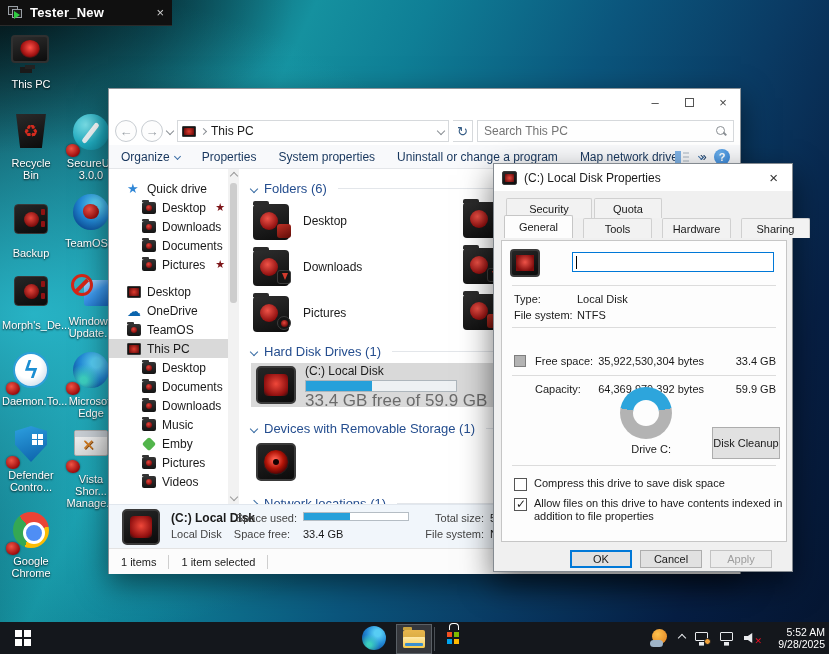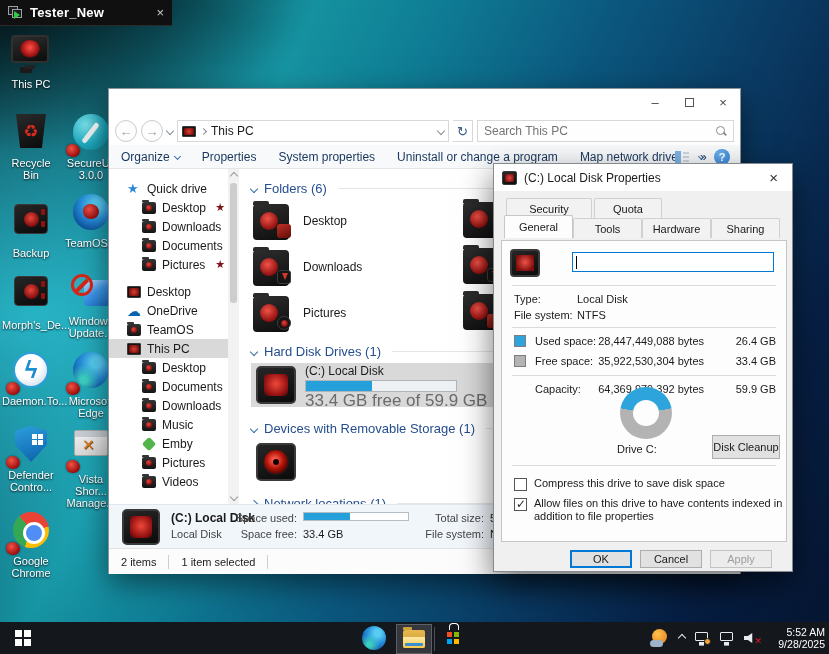--- a/index.html
+++ b/index.html
@@ -144,65 +144,65 @@
 .dvdico .dk{position:absolute;left:8px;top:7px;width:26px;height:26px;border-radius:50%;background:radial-gradient(circle at 45% 42%,#ff5d4d 8%,#b01407 45%,#560404 72%);border:1px solid #1f1f1f}
 .dvdico .dk::after{content:"";position:absolute;inset:9px;border-radius:50%;background:#130202}
 
 .details{height:44px;background:#f1f6fb;border-top:1px solid #e1e7ee;position:relative;font-size:11px}
 .dp-ico{position:absolute;left:12px;top:3px;width:40px;height:38px}
 .dp-name{position:absolute;left:62px;top:6px;font-size:12px;font-weight:bold;color:#1a1a1a}
 .dp-type{position:absolute;left:62px;top:23px;color:#444}
 .dp-l1{position:absolute;left:118px;top:7px;width:70px;text-align:right;color:#444}
 .dp-bar{position:absolute;left:194px;top:7px;width:106px;height:9px;border:1px solid #b5bdc4;background:#fff}
 .dp-bar i{display:block;height:100%;width:calc(var(--pct) * 1%);background:#26a0da}
-.dp-l2{position:absolute;left:118px;top:23px;width:70px;text-align:right;color:#444}
+.dp-l2{position:absolute;left:118px;top:23px;width:70px;text-align:center;color:#444}
 .dp-v2{position:absolute;left:194px;top:23px;color:#1a1a1a}
 .dp-r1{position:absolute;left:296px;top:7px;width:79px;text-align:right;color:#444}
 .dp-rv1{position:absolute;left:381px;top:7px;color:#1a1a1a}
 .dp-r2{position:absolute;left:296px;top:23px;width:79px;text-align:right;color:#444}
 .dp-rv2{position:absolute;left:381px;top:23px;color:#1a1a1a}
 
 .status{height:26px;border-top:1px solid #e3e3e3;background:#fcfcfc;display:flex;align-items:center;font-size:11px;color:#1a1a1a}
 .status .seg{padding:0 12px}
 .status .dv{width:1px;height:14px;background:#cfcfcf}
 
 #dlg{position:absolute;left:493px;top:163px;width:300px;height:409px;background:#f0f0f0;border:1px solid #848a90;box-shadow:0 12px 30px rgba(0,0,0,.55);z-index:20;font-size:11px}
 .dlg-tb{height:27px;background:#fff;display:flex;align-items:center;padding:0 8px;gap:7px}
 .dlg-ic{width:15px;height:14px;background:linear-gradient(160deg,#2a2a2a,#0d0d0d);border:1px solid #3a3a3a;border-radius:2px;position:relative}
 .dlg-ic::after{content:"";position:absolute;inset:2px;background:radial-gradient(circle,#e8463c,#5c0707)}
 .dlg-tb .t{font-size:12px;color:#1a1a1a}
 .dlg-tb .x{margin-left:auto;font-size:15px;color:#333;padding:0 6px}
 .tabs1{position:absolute;left:12px;top:34px;display:flex}
 .tabs2{position:absolute;left:10px;top:54px;display:flex}
 .tab{height:20px;padding:0 10px;border:1px solid #d0d0d0;border-bottom:none;background:#f2f2f2;display:flex;align-items:center;justify-content:center;color:#1a1a1a;white-space:nowrap}
 .tabs1 .tab{border-radius:2px 2px 0 0;margin-right:2px}
-.tabs2 .tab{border-radius:2px 2px 0 0;margin-right:0}
+.tabs2 .tab{border-radius:2px 2px 0 0;margin-right:10px}
 .tab.active{background:#fdfdfd;height:23px;margin-top:-3px;border-color:#c6c6c6;font-size:11px;z-index:2;position:relative}
 .tabs1 .w1{width:86px}.tabs1 .w2{width:118px}.tabs1 .w3{width:68px}
 .tabs2 .w{width:69px}
 .page{position:absolute;left:7px;top:76px;width:286px;height:302px;background:#fdfdfd;border:1px solid #c6c6c6}
 .vol-ic{position:absolute;left:8px;top:8px;width:30px;height:28px;background:linear-gradient(160deg,#262626,#0b0b0b);border:2px solid #3a3a3a;border-radius:4px}
 .vol-ic::after{content:"";position:absolute;inset:4px;background:radial-gradient(circle at 50% 45%,#ef5348,#7e0c0c 75%)}
 .volbox{position:absolute;left:70px;top:11px;width:202px;height:20px;background:#fff;border:1px solid #0078d7}
 .volbox .caret{position:absolute;left:3px;top:3px;width:1px;height:13px;background:#000}
 .psep{position:absolute;left:10px;right:10px;border-top:1px solid #dcdcdc}
 .prow .lb{position:absolute;color:#1a1a1a}
 .frow{position:absolute;left:0;right:0;height:14px}
 .frow .sw{position:absolute;left:12px;top:0;width:12px;height:12px;border:1px solid #7e7e7e}
 .sw.used{background:#2da5dc}
 .sw.free{background:#b3b3b3}
 .frow .lab{position:absolute;left:33px;color:#1a1a1a}
 .frow .byt{position:absolute;left:70px;width:132px;text-align:right;color:#1a1a1a}
 .frow .gb{position:absolute;left:212px;width:62px;text-align:right;color:#1a1a1a}
 .donut{position:absolute;left:118px;top:146px;width:52px;height:52px;border-radius:50%;
  background:conic-gradient(from calc(360deg - (var(--pct) * 1.8deg)),#2da5dc 0 calc(var(--pct) * 3.6deg),#b3b3b3 calc(var(--pct) * 3.6deg) 360deg)}
 .donut::after{content:"";position:absolute;inset:13px;border-radius:50%;background:#fdfdfd}
-.dlabel{position:absolute;left:115px;top:202px;width:80px;text-align:left;color:#1a1a1a}
+.dlabel{position:absolute;left:89px;top:202px;width:80px;text-align:right;color:#1a1a1a}
 .btn{border:1px solid #adadad;background:#e1e1e1;color:#1a1a1a;display:flex;align-items:center;justify-content:center;font-size:11px}
-.cleanup{position:absolute;left:210px;top:194px;width:68px;height:24px}
+.cleanup{position:absolute;left:210px;top:186px;width:68px;height:32px}
 .cbrow{position:absolute;left:12px;display:flex;gap:7px;align-items:flex-start}
 .cb{flex:0 0 13px;width:13px;height:13px;border:1px solid #555;background:#fff;position:relative;margin-top:1px}
 .cb.on::after{content:"✓";position:absolute;left:1px;top:-2px;font-size:12px;color:#1f1f1f}
 .cbrow .cl{line-height:13px;color:#1a1a1a;max-width:250px}
 .dlg-btns{position:absolute;left:0;right:0;top:386px;display:flex;gap:8px;justify-content:flex-end;padding-right:20px}
 .dlg-btns .btn{width:62px;height:18px}
 .btn.okf{border:2px solid #0078d7}
 .btn.dis{color:#9d9d9d;border-color:#c3c3c3;background:#ececec}
 
 #task{position:absolute;left:0;bottom:0;width:829px;height:32px;background:#14171c;z-index:30;display:flex;align-items:center}
@@ -560,21 +560,21 @@
         </div>
       <div class="dp-l2">Space free:</div>
       <div class="dp-v2">33.4 GB</div>
       <div class="dp-r1">Total size:</div>
       <div class="dp-rv1">59.9 GB</div>
       <div class="dp-r2">File system:</div>
       <div class="dp-rv2">NTFS</div>
     </div>
 
     <div class="status">
-      <span class="seg">2 items</span>
+      <span class="seg">1 items</span>
       <span class="dv"></span>
       <span class="seg">1 item selected</span>
       <span class="dv"></span>
     </div>
   </div>
 
   <div id="dlg">
     <div class="dlg-tb">
       <span class="dlg-ic"></span>
       <span class="t">(C:) Local Disk Properties</span>
@@ -598,26 +598,20 @@
       <div class="psep" style="top:44px"></div>
       <div class="prow">
           <span class="lb" style="left:12px;top:52px">Type:</span>
           <span class="lb" style="left:75px;top:52px">Local Disk</span>
         </div>
       <div class="prow">
           <span class="lb" style="left:12px;top:68px">File system:</span>
           <span class="lb" style="left:75px;top:68px">NTFS</span>
         </div>
       <div class="psep" style="top:86px"></div>
-      <div class="frow" style="top:94px">
-        <span class="sw used"></span>
-        <span class="lab">Used space:</span>
-        <span class="byt">28,447,449,088 bytes</span>
-        <span class="gb">26.4 GB</span>
-      </div>
       <div class="frow" style="top:114px">
         <span class="sw free"></span>
         <span class="lab">Free space:</span>
         <span class="byt">35,922,530,304 bytes</span>
         <span class="gb">33.4 GB</span>
       </div>
       <div class="psep" style="top:134px"></div>
       <div class="frow" style="top:142px">
         <span class="lab">Capacity:</span>
         <span class="byt">64,369,979,392 bytes</span>

